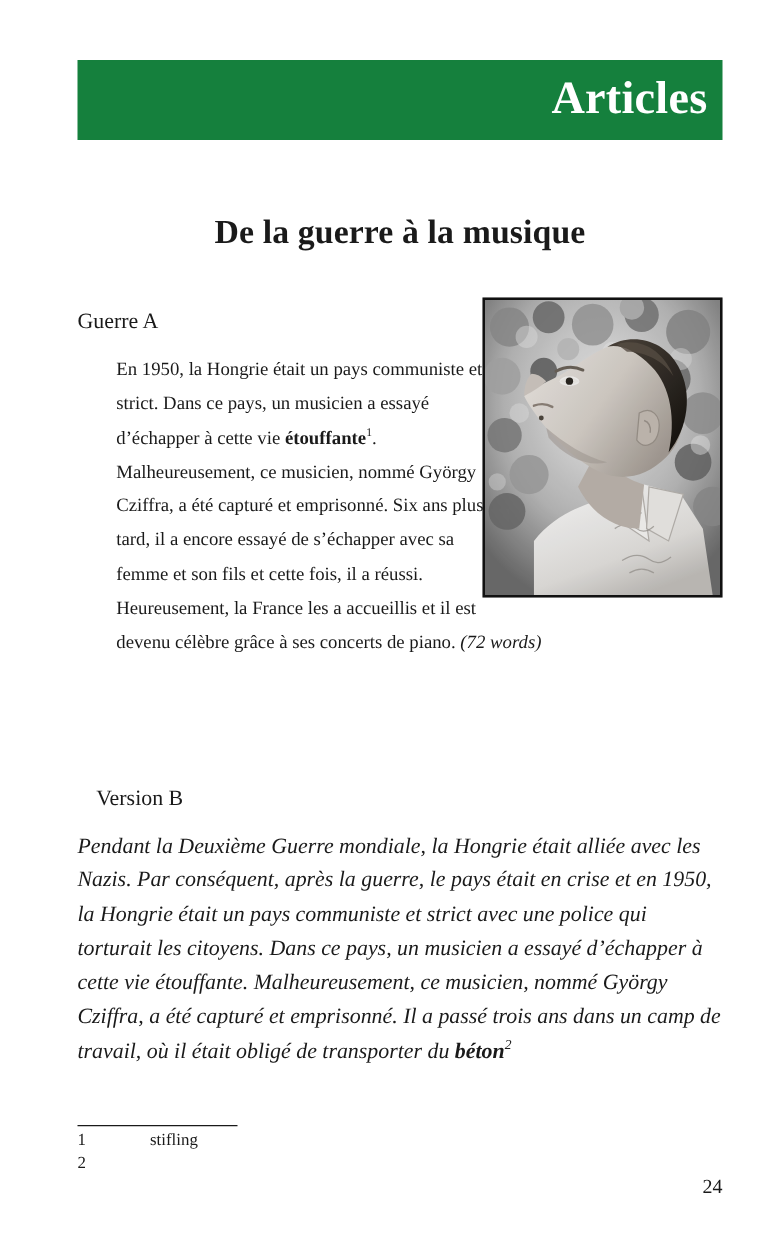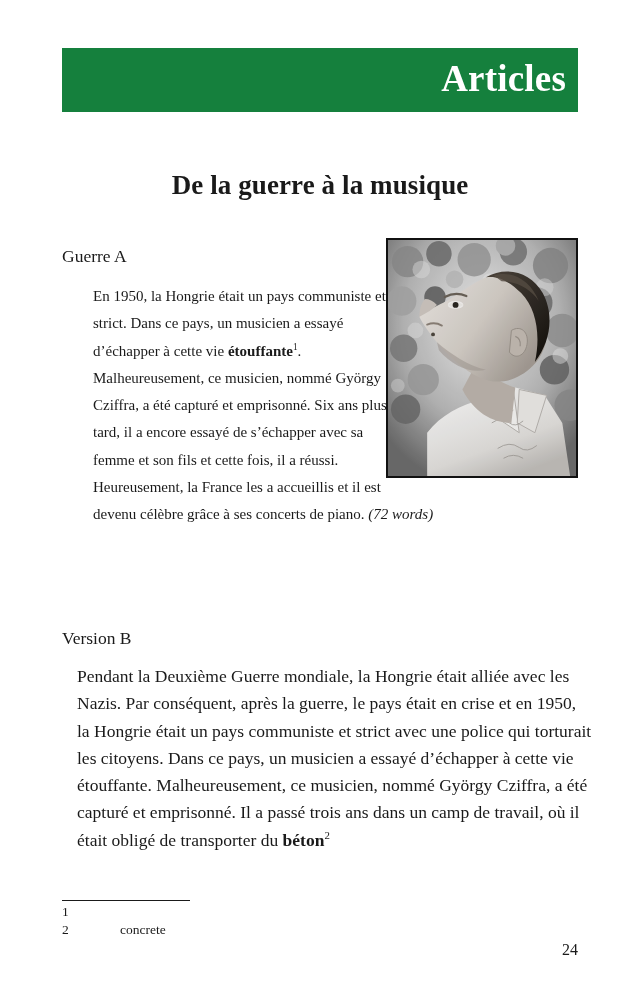--- a/index.html
+++ b/index.html
@@ -107,32 +107,33 @@
   .version-a-body i { font-style: italic; }
   sup {
     font-size: 0.62em;
     vertical-align: super;
     line-height: 0;
   }
 
   
   .version-b-label {
     position: absolute;
-    left: 62px;
+    left: 77px;
     top: 627px;
     font-size: 17.5px;
     line-height: 1.35;
   }
   .version-b-body {
     position: absolute;
-    left: 77px;
+    left: 62px;
     top: 663px;
     width: 516px;
     font-size: 17.5px;
     line-height: 27.3px;
+    font-style: italic;
   }
   .version-b-body b { font-weight: bold; }
 
   
   .footnote-rule {
     position: absolute;
     left: 62px;
     top: 900px;
     width: 128px;
     height: 0;
@@ -282,22 +283,22 @@
   <div class="version-b-label">Version B</div>
 
   <div class="version-b-body">
     <span>Pendant la Deuxième Guerre mondiale, la Hongrie était alliée avec les Nazis. Par conséquent, après la guerre, le pays était en crise et en 1950, la Hongrie était un pays communiste et strict avec une police qui torturait les citoyens. Dans ce pays, un musicien a essayé d’échapper à cette vie étouffante. Malheureusement, ce musicien, nommé György Cziffra, a été capturé et emprisonné. Il a passé trois ans dans un camp de travail, où il était obligé de transporter du </span><b>béton</b><sup>2</sup>
   </div>
 
   <div class="footnote-rule"></div>
   <div class="footnotes">
     <div class="footnote-row">
       <span class="footnote-num">1</span>
+      <span class="footnote-text">stifling</span>
     </div>
     <div class="footnote-row">
       <span class="footnote-num">2</span>
-      <span class="footnote-text">concrete</span>
     </div>
   </div>
 
   <div class="page-number">24</div>
 
 </div>
 
 </body></html>

